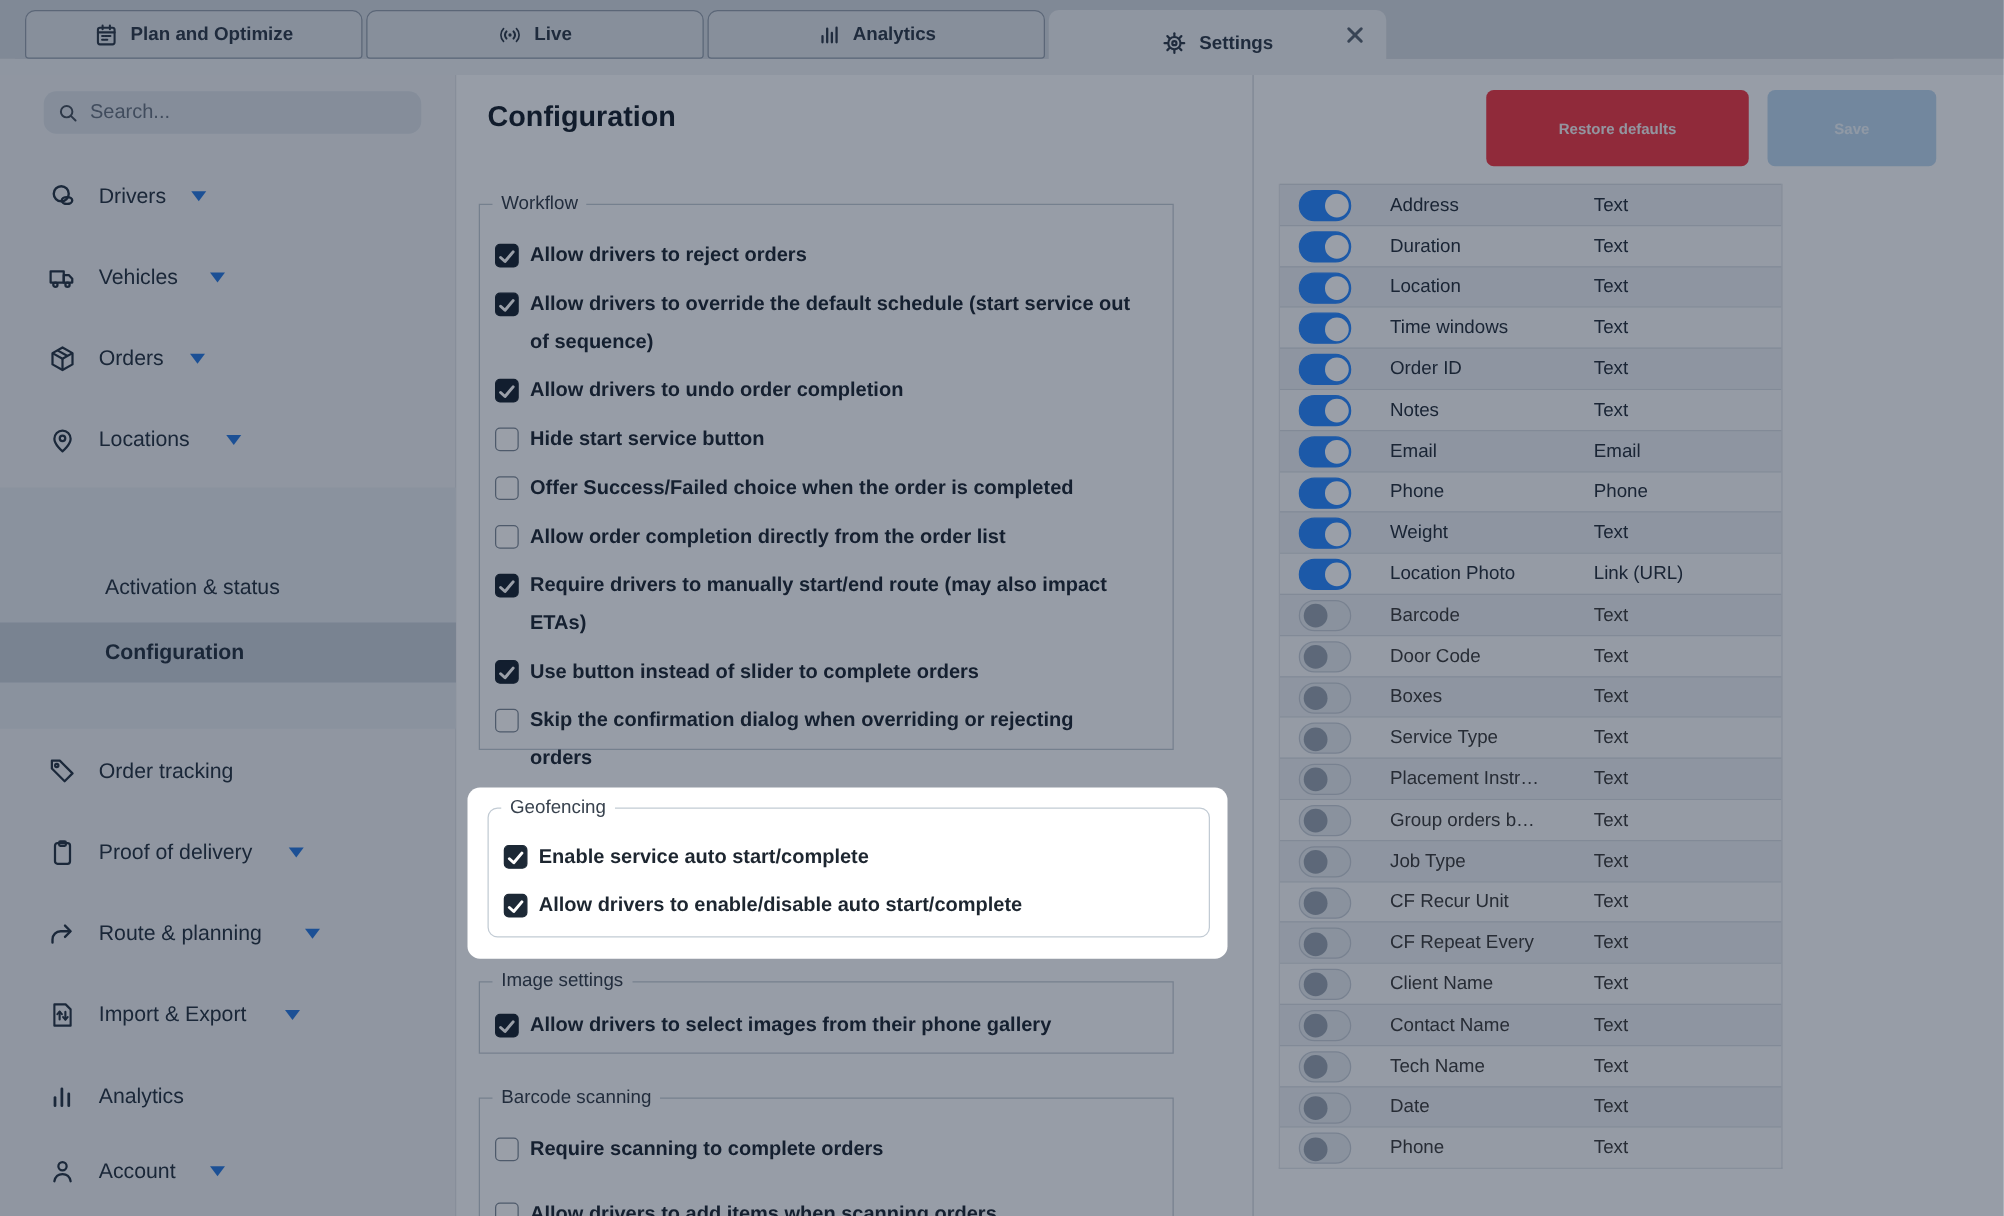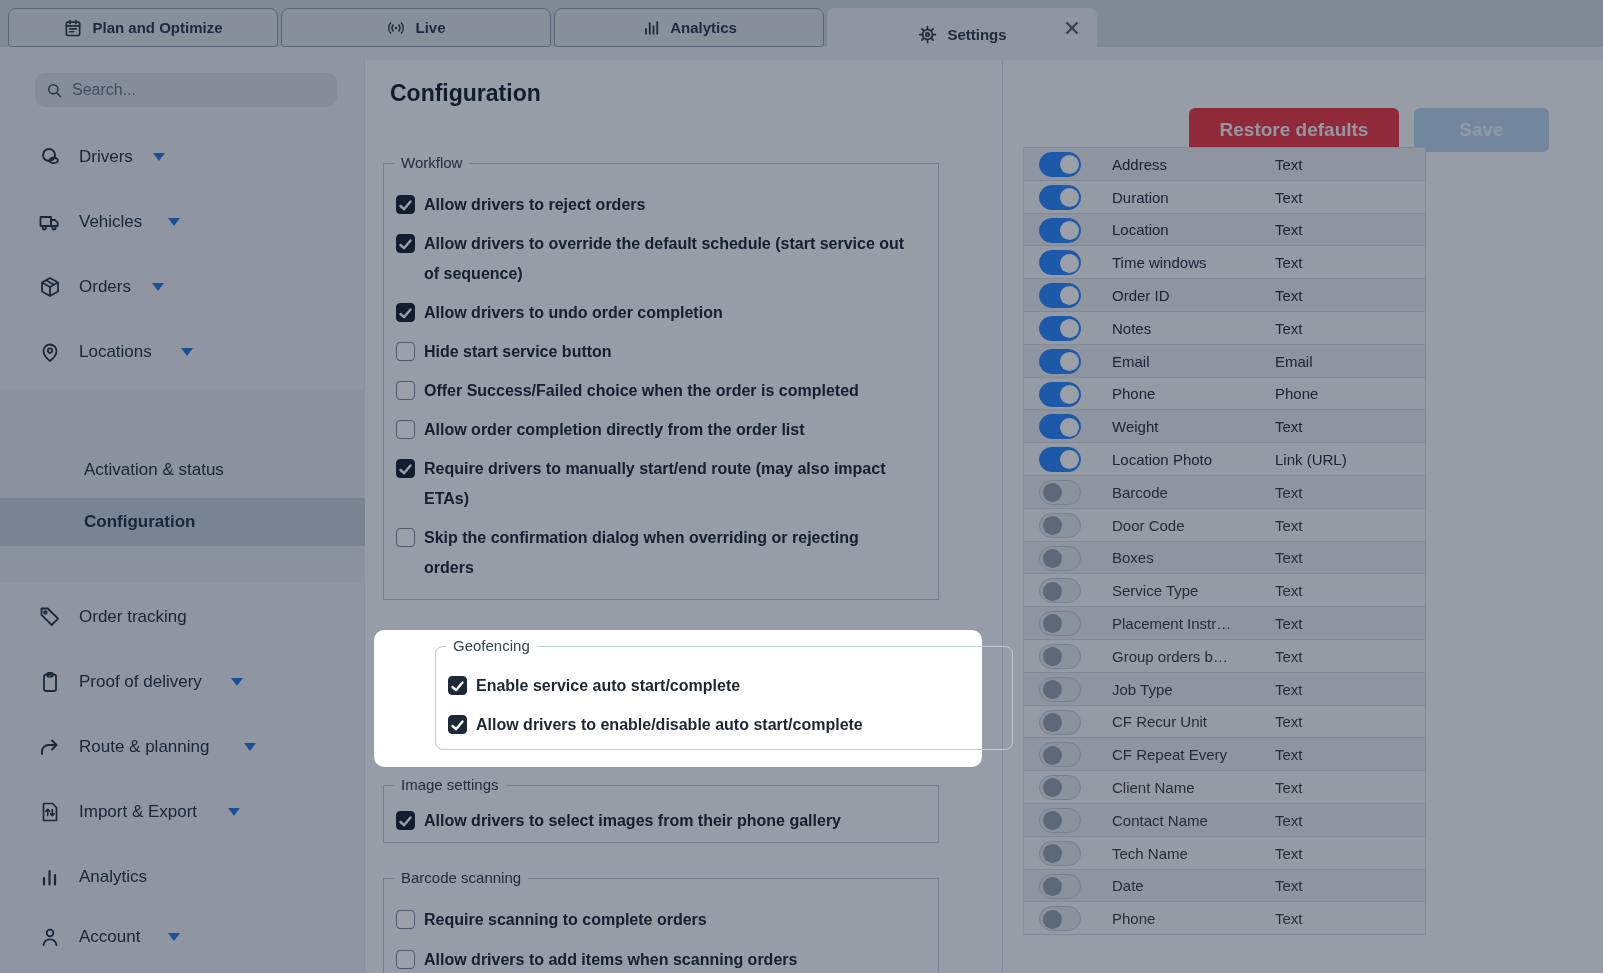--- a/index.html
+++ b/index.html
@@ -1,20 +1,20 @@
 <!DOCTYPE html>
 <html><head>
 <meta charset="utf-8">
 <style>
   * { margin:0; padding:0; box-sizing:border-box; }
   html,body { width:1603px; height:973px; overflow:hidden; }
   body { font-family:"Liberation Sans", sans-serif; background:#d4dae1; position:relative; }
 
   
-  .tabbar { position:absolute; left:0; top:0; width:1503px; height:47px; background:#d4dae1; z-index:2; }
+  .tabbar { position:absolute; left:12px; top:0; width:1503px; height:47px; background:#d4dae1; z-index:2; }
   .substrip { position:absolute; left:0; top:47px; width:1603px; height:13px; background:#edf0f3; z-index:1; }
   .tab { position:absolute; top:8px; height:39px; width:270px; display:flex; align-items:center; justify-content:center; gap:9px;
          background:#dfe4ea; border:1.5px solid #96a1ae; border-radius:8px 8px 3px 3px; cursor:pointer; }
   .tab .tlabel { font-size:15px; font-weight:700; color:#333f4d; }
   .tab svg { stroke:#38novalidate; }
   .tab.active { background:#edf0f3; border:none; height:52px; border-radius:8px 8px 0 0; z-index:3; }
   .ticon { display:flex; align-items:center; }
   .ticon svg { stroke:#333f4d; }
   .closex { position:absolute; right:16px; top:11px; width:18px; height:18px; cursor:pointer; }
 
@@ -44,32 +44,32 @@
   .cbrow { display:flex; align-items:flex-start; gap:9px; margin-bottom:9px;font-weight:bold; }
   .cbrow .cbl { font-size:16px; line-height:30px; color:#222c38; max-width:505px; }
   .cb { width:19px; height:19px; min-width:19px; border:1.6px solid #808c99; border-radius:4px; background:#fff; margin-top:5px; position:relative; cursor:pointer; }
   .cb svg { display:none; position:absolute; left:1px; top:2px; }
   .cb.on { background:#1d2936; border-color:#1d2936; }
   .cb.on svg { display:block; }
   #fs-workflow { top:103px; height:437px; }
   #fs-workflow .cbrow { margin-bottom:9px; }
   #fs-image { top:725px; height:58px; padding-top:20px; }
   #fs-barcode { top:818px; height:160px; padding-top:26px; }
-  #fs-barcode .cbrow-1 { margin-bottom:10px; }
+  #fs-barcode .cbrow-1 { margin-bottom:22px; }
 
   
   .dim-overlay { position:absolute; inset:0; background:rgba(3,14,38,0.40); z-index:40; }
   .spotlight { position:absolute; left:374px; top:630px; width:608px; height:137px; background:#ffffff; border-radius:10px; z-index:50; }
-  .spotlight .fset2 { position:absolute; left:16px; top:16px; width:578px; height:104px; border:1px solid #c2cbd4; border-radius:8px; padding:24px 14px 0 12px;margin-left:45px; }
+  .spotlight .fset2 { position:absolute; left:16px; top:16px; width:578px; height:104px; border:1px solid #c2cbd4; border-radius:8px; padding:24px 14px 0 12px; }
   .spotlight .legend { position:absolute; top:-10px; left:10px; background:#ffffff; padding:0 7px; font-size:15px; color:#38424e; }
   .spotlight .cbl { color:#1d2630; }
 
   
   .rightpanel { position:absolute; left:1002px; top:60px; width:601px; height:913px; background:#fbfcfd; border-left:1px solid #d3d9df; z-index:1; }
-  .btn { position:absolute; top:12px; height:44px; border-radius:6px; display:flex; align-items:center; justify-content:center; font-size:19px; font-weight:700; cursor:pointer;margin-top:36px; }
+  .btn { position:absolute; top:12px; height:61px; border-radius:6px; display:flex; align-items:center; justify-content:center; font-size:12px; font-weight:700; cursor:pointer; }
   .btn-restore { left:186px; width:210px; background:#ee3d49; color:#f4eef0; }
   .btn-save { left:411px; width:135px; background:#bdd8ef; color:#eef5fb; cursor:default; }
   .fields-table { position:absolute; left:20px; top:87px; width:403px; border-right:1px solid #d8dde3; border-left:1px solid #e3e7ec; border-bottom:1px solid #d8dde3; }
   .frow { position:relative; height:32.8px; border-top:1px solid #d8dde3; font-size:15px; color:#404040; background:#eceff3; }
   .frow:nth-child(even) { background:#f7f9fb; }
   .frow.on { color:#2a3440; }
   .frow .fname { position:absolute; left:88px; top:50%; transform:translateY(-50%); white-space:nowrap; }
   .frow .ftype { position:absolute; left:251px; top:50%; transform:translateY(-50%); }
   .tg { position:absolute; left:15px; top:4px; width:42px; height:25px; border-radius:13px; background:#e4e9ee; border:1px solid #c6ced7; cursor:pointer; }
   .tg .knob { position:absolute; left:3px; top:2.2px; width:19px; height:19px; border-radius:50%; background:#99a4b1; transition:none; }
@@ -327,20 +327,28 @@
     </div>
     <div class="cbrow">
       <span class="cb on">
           <svg width="15" height="15" viewBox="0 0 15 15" fill="none" stroke="#fff" stroke-width="2.4" stroke-linecap="round" stroke-linejoin="round">
             <polyline points="2.5,8 6,11.2 12.5,3.5"></polyline>
           </svg>
         </span>
       <span class="cbl">Require drivers to manually start/end route (may also impact ETAs)</span>
     </div>
     <div class="cbrow">
+      <span class="cb on">
+          <svg width="15" height="15" viewBox="0 0 15 15" fill="none" stroke="#fff" stroke-width="2.4" stroke-linecap="round" stroke-linejoin="round">
+            <polyline points="2.5,8 6,11.2 12.5,3.5"></polyline>
+          </svg>
+        </span>
+      <span class="cbl">Use button instead of slider to complete orders</span>
+    </div>
+    <div class="cbrow">
       <span class="cb"></span>
       <span class="cbl">Skip the confirmation dialog when overriding or rejecting orders</span>
     </div>
   </div>
 
   <div class="fset" id="fs-image">
     <span class="legend">Image settings</span>
     <div class="cbrow">
       <span class="cb on">
           <svg width="15" height="15" viewBox="0 0 15 15" fill="none" stroke="#fff" stroke-width="2.4" stroke-linecap="round" stroke-linejoin="round">

